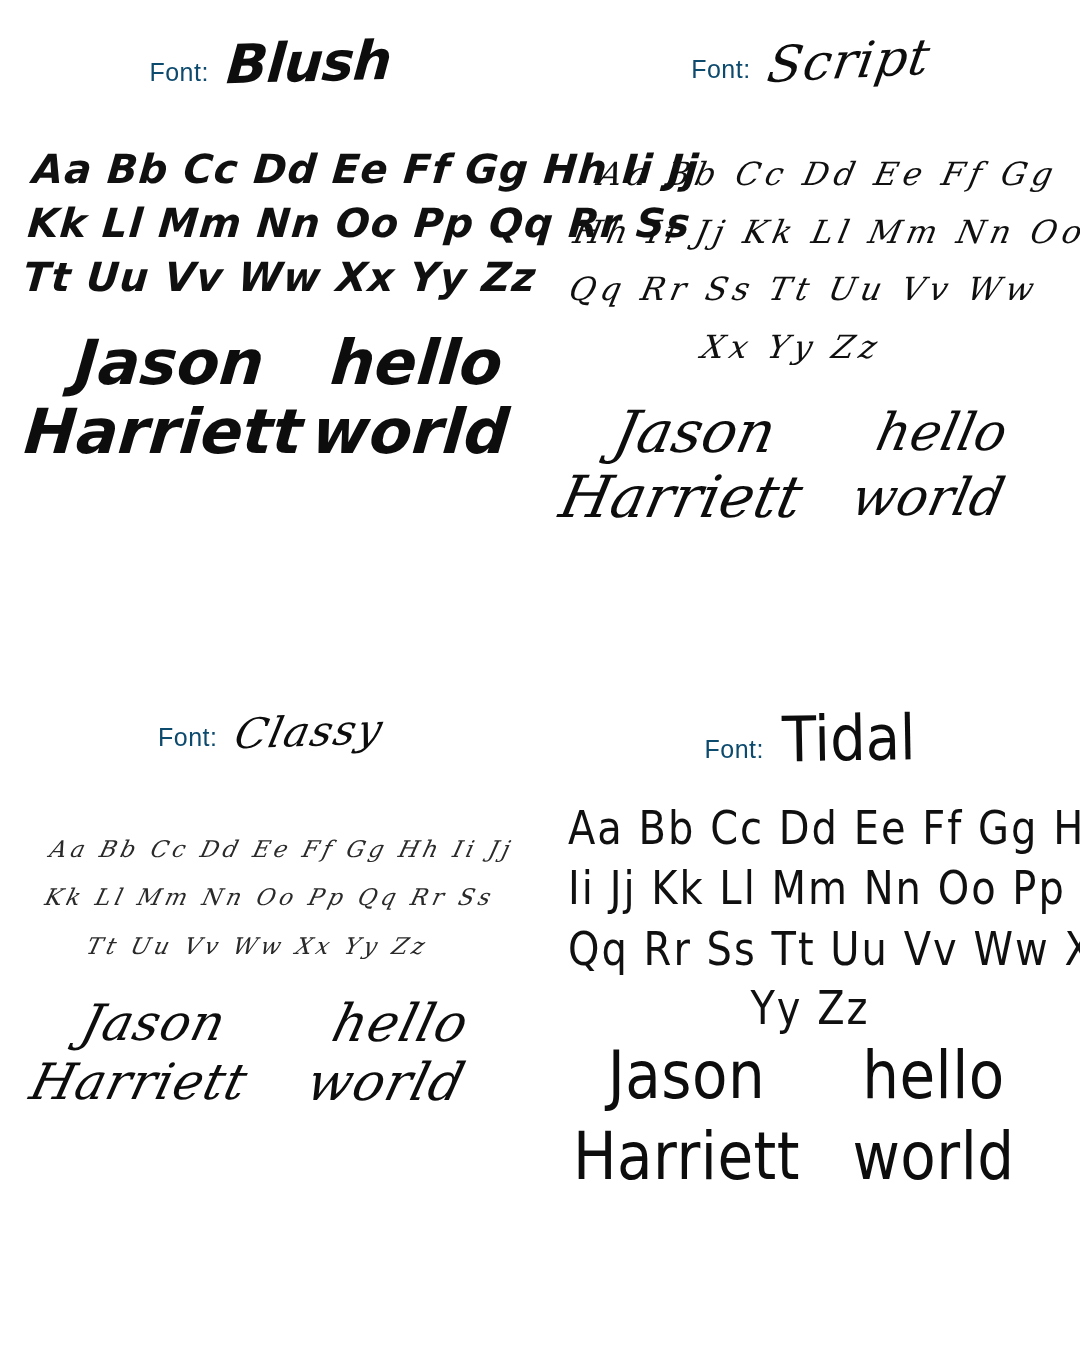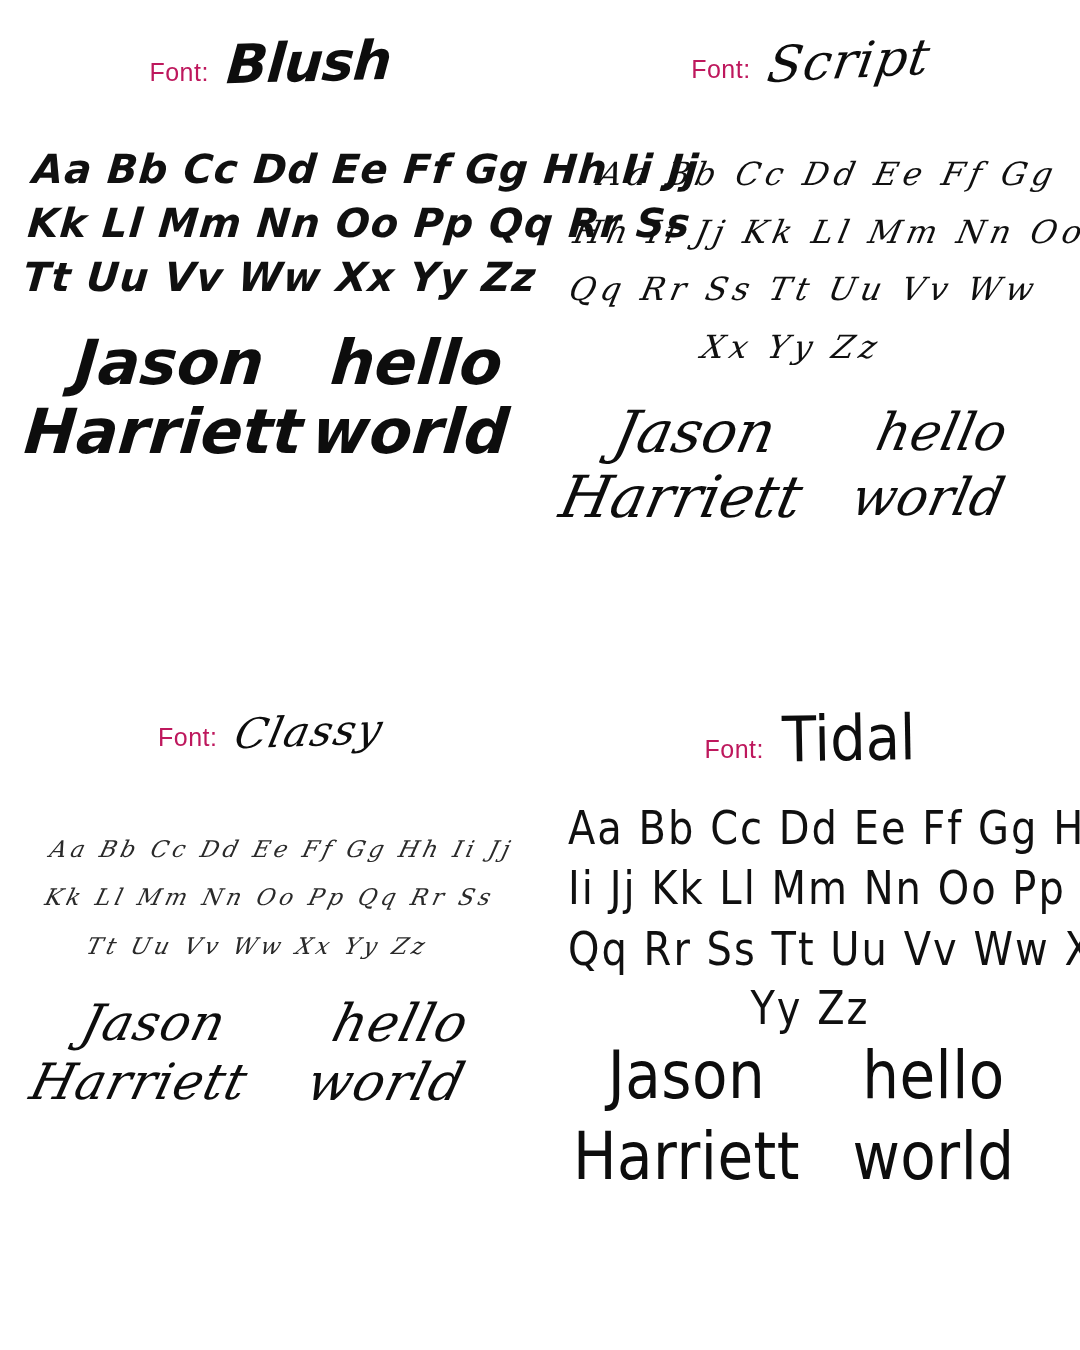--- a/index.html
+++ b/index.html
@@ -46,21 +46,21 @@
     justify-content: center;
     gap: 18px;
     width: 100%;
     height: 84px;
   }
   .font-label {
     font-family: "Liberation Sans", sans-serif;
     font-size: 25px;
     font-weight: 400;
     letter-spacing: 0.5px;
-    color: #be185d;
+    color: #0c4a6e;
     white-space: nowrap;
   }
   .font-name {
     font-family: "DejaVu Serif", serif;
     color: #0d0d0d;
     white-space: nowrap;
     line-height: 1;
   }
 
   

